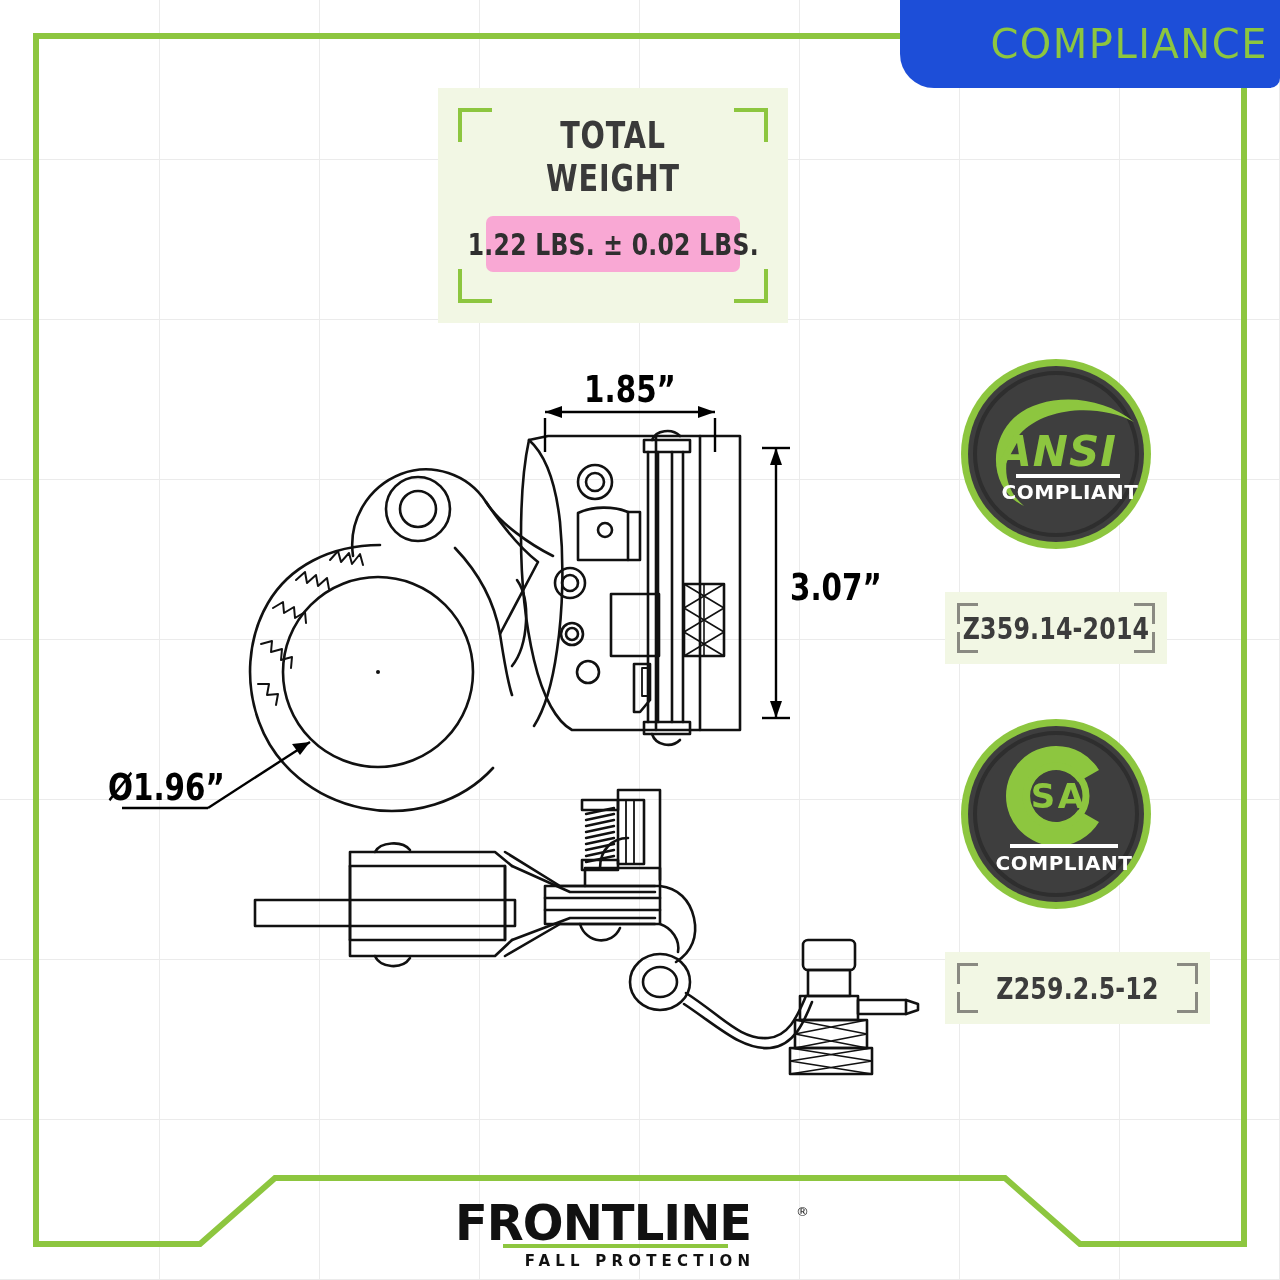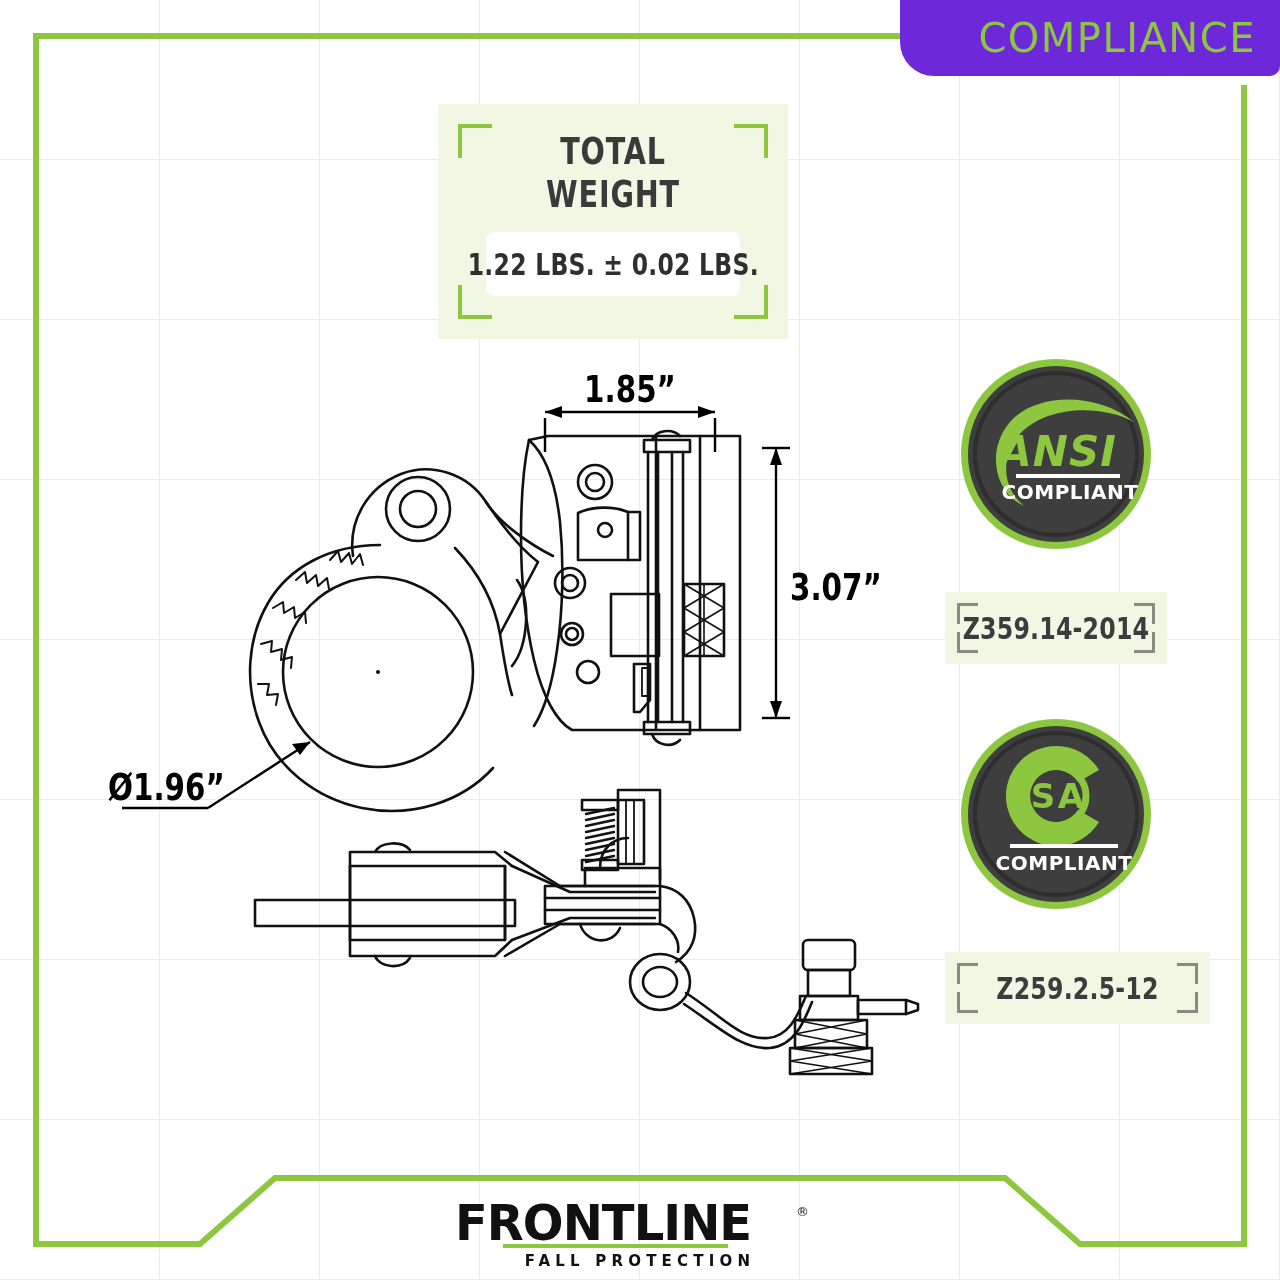--- a/index.html
+++ b/index.html
@@ -36,48 +36,47 @@
     height: 1280px;
     pointer-events: none;
   }
 
   
   .banner {
     position: absolute;
     top: 0;
     left: 900px;
     width: 380px;
-    height: 76px;
-    background: #6d28d9;
+    height: 88px;
+    background: #1d4ed8;
     border-bottom-left-radius: 34px;
     border-bottom-right-radius: 10px;
     display: flex;
     align-items: center;
     justify-content: flex-end;
-    padding-right: 24px;
+    padding-right: 12px;
     box-sizing: border-box;
   }
   .banner-text {
     color: #8DC63F;
     font-family: "DejaVu Sans", sans-serif;
     font-size: 40px;
     font-weight: 400;
     letter-spacing: 1.5px;
     white-space: nowrap;
   }
 
   
   .weight-box {
     position: absolute;
     left: 438px;
     top: 88px;
     width: 350px;
     height: 235px;
     background: #F2F7E4;
-    margin-top: 16px;
   }
   .bracket {
     position: absolute;
     width: 30px;
     height: 30px;
     border-color: #8DC63F;
     border-style: solid;
     border-width: 0;
   }
   .bracket.tl { left: 20px;  top: 20px;    border-left-width: 4px;  border-top-width: 4px; }
@@ -97,22 +96,22 @@
     font-size: 37px;
     line-height: 43px;
     letter-spacing: 1px;
     transform: scaleX(0.86);
   }
   .weight-pill {
     position: absolute;
     left: 48px;
     right: 48px;
     top: 128px;
-    height: 64px;
-    background: #ffffff;
+    height: 56px;
+    background: #f9a8d4;
     border-radius: 7px;
     display: flex;
     align-items: center;
     justify-content: center;
   }
   .weight-pill span {
     color: #2F2F2F;
     font-family: "DejaVu Sans Condensed", "Liberation Sans Narrow", "Liberation Sans", sans-serif;
     font-weight: bold;
     font-size: 30px;

